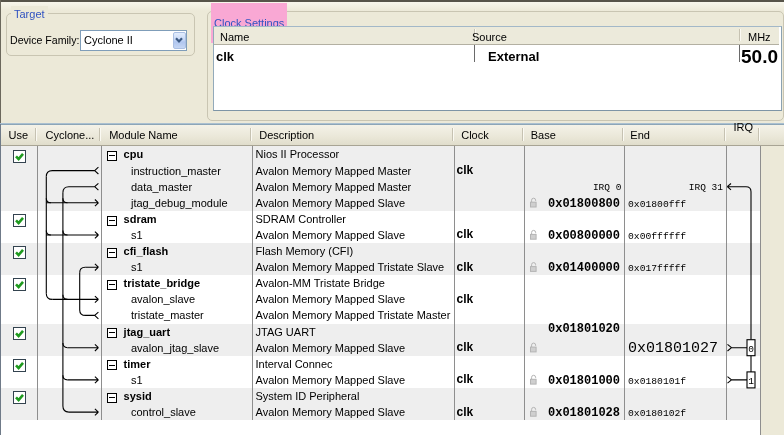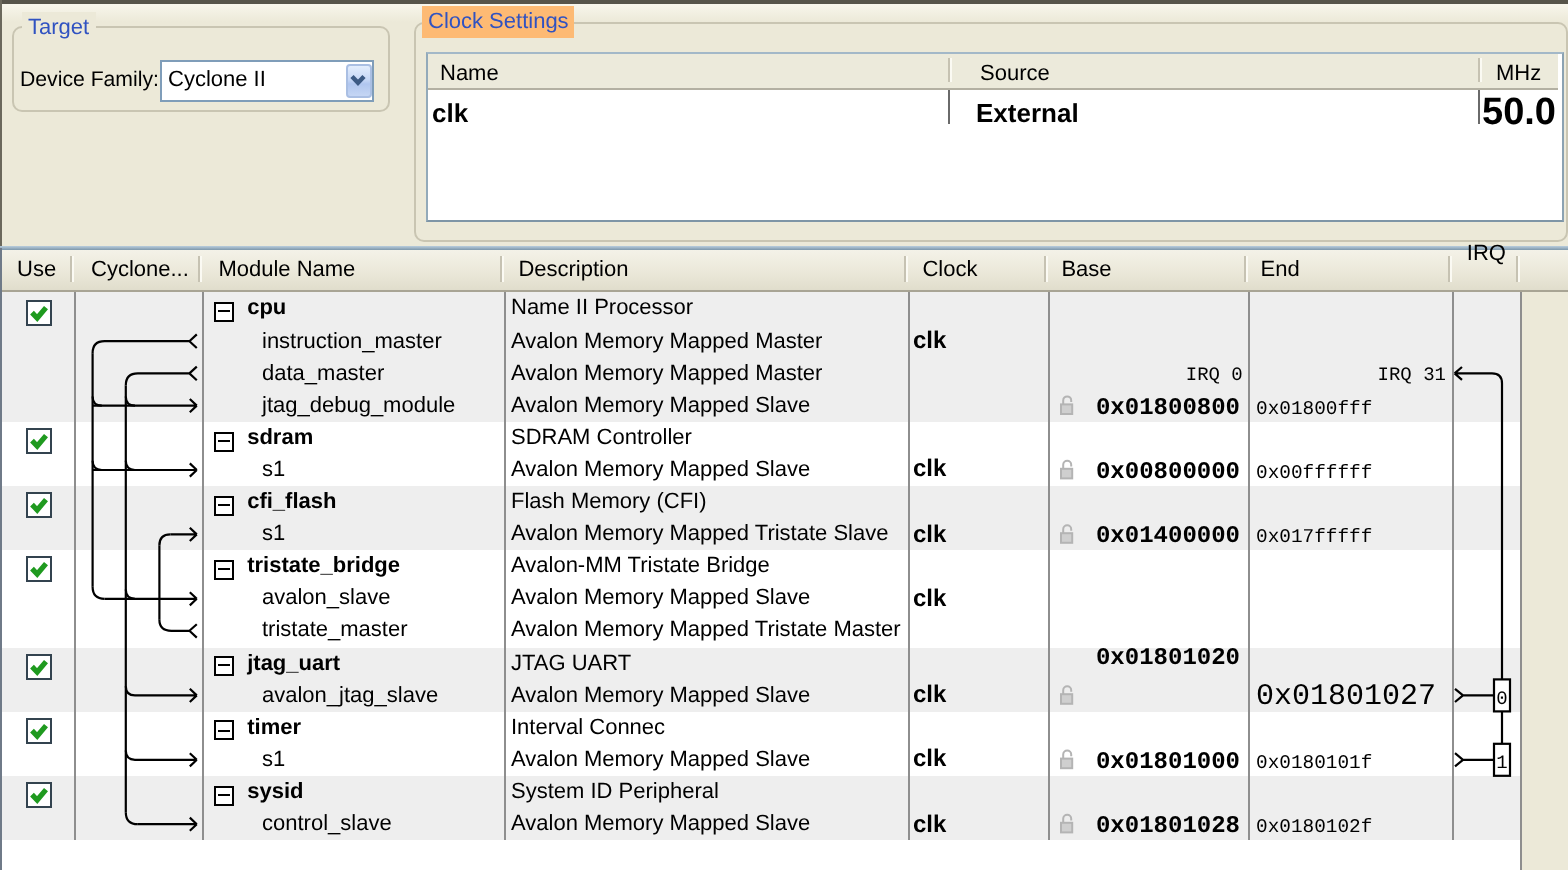--- a/index.html
+++ b/index.html
@@ -14,29 +14,29 @@
 <div class="ab" style="left:6px;top:13px;width:187px;height:41px;border:1px solid #c9c5b2;border-radius:5px"></div>
 <div class="t" style="left:11px;top:5.5px;color:#3052c1;background:#ece9d8;padding:0 3px">Target</div>
 <div class="t" style="left:10px;top:32px;font-size:10.6px">Device Family:</div>
 <div class="ab" style="left:80px;top:30px;width:105px;height:19px;border:1px solid #7f9db9;background:#fff"></div>
 <div class="t" style="left:84px;top:31.5px">Cyclone II</div>
 <div class="ab" style="left:172.5px;top:32px;width:11px;height:15px;border:1px solid #aabfe3;border-radius:2px;background:linear-gradient(#e3edfd,#c7d8f6 45%,#b0c6ef 60%,#c5d6f4)"></div>
 <svg class="ab" style="left:171.5px;top:31.5px" width="14" height="16">
     <path d="M4 6.2 L7 9.4 L10 6.2" fill="none" stroke="#3c5a84" stroke-width="2.2"></path>
   </svg>
 <div class="ab" style="left:207px;top:10.5px;width:575px;height:108px;border:1px solid #c9c5b2;border-radius:5px"></div>
-<div class="t" style="left:211px;top:3px;color:#3052c1;background:#fdba74;padding:0 3px">Clock Settings</div>
+<div class="t" style="left:211px;top:3px;color:#3052c1;background:#f9a8d4;padding:12px 3px">Clock Settings</div>
 <div class="ab" style="left:213px;top:25.5px;width:567px;height:83px;border-style:solid;border-width:1px;border-color:#a3b8c8 #8ba2b2 #7e95a6 #93aaba;background:#fff"></div>
 <div class="ab" style="left:214px;top:26.5px;width:565px;height:17px;background:#eceadb;border-bottom:1px solid #b3b0a2"></div>
 <div class="ab" style="left:474.0px;top:29px;width:1px;height:12px;background:#c6c2b2"></div>
 <div class="ab" style="left:475.0px;top:29px;width:1px;height:12px;background:#fbfaf3"></div>
 <div class="ab" style="left:738.5px;top:29px;width:1px;height:12px;background:#c6c2b2"></div>
 <div class="ab" style="left:739.5px;top:29px;width:1px;height:12px;background:#fbfaf3"></div>
 <div class="t" style="left:220px;top:28.5px">Name</div>
-<div class="t" style="left:490px;top:28.5px">Source</div>
+<div class="t" style="left:472px;top:28.5px">Source</div>
 <div class="t" style="left:748px;top:28.5px">MHz</div>
 <div class="ab" style="left:474.0px;top:44.5px;width:1px;height:17px;background:#6a6a6a"></div>
 <div class="ab" style="left:738.5px;top:44.5px;width:1px;height:17px;background:#6a6a6a"></div>
 <div class="t b" style="left:216px;top:49px;font-size:13px">clk</div>
 <div class="t b" style="left:488px;top:49px;font-size:13px">External</div>
 <div class="t b" style="left:741px;top:49px;font-size:19px">50.0</div>
 <div class="ab" style="left:0;top:123.3px;width:784px;height:2.2px;background:linear-gradient(#b9cddd,#7e98ab)"></div>
 <div class="ab" style="left:0;top:125.4px;width:784px;height:19.6px;background:linear-gradient(#f4f2e8,#eae7d8 60%,#e0ddcc)"></div>
 <div class="ab" style="left:0;top:145px;width:784px;height:1.4px;background:#a8a494"></div>
 <div class="ab" style="left:35.0px;top:128.4px;width:1px;height:13px;background:#c6c2b2"></div>
@@ -73,21 +73,21 @@
 <div class="ab" style="left:251.7px;top:146.4px;width:1px;height:273.7px;background:#8e8e8e"></div>
 <div class="ab" style="left:454.2px;top:146.4px;width:1px;height:273.7px;background:#8e8e8e"></div>
 <div class="ab" style="left:524.2px;top:146.4px;width:1px;height:273.7px;background:#8e8e8e"></div>
 <div class="ab" style="left:623.8px;top:146.4px;width:1px;height:273.7px;background:#8e8e8e"></div>
 <div class="ab" style="left:725.9px;top:146.4px;width:1px;height:273.7px;background:#8e8e8e"></div>
 <div class="ab" style="left:0;top:124px;width:1.2px;height:311px;background:#6f7a88"></div>
 <div class="ab" style="left:759.8px;top:146.4px;width:1px;height:288.6px;background:#8e8e8e"></div>
 <div class="ab" style="left:107px;top:151.1px;width:8px;height:8px;border:1px solid #000;background:#fff"></div>
 <div class="ab" style="left:109px;top:155.2px;width:6px;height:1px;background:#000"></div>
 <div class="t b" style="left:123.6px;top:146.4px">cpu</div>
-<div class="t" style="left:255.5px;top:146.4px">Name II Processor</div>
+<div class="t" style="left:255.5px;top:146.4px">Nios II Processor</div>
 <div class="t" style="left:131px;top:162.5px">instruction_master</div>
 <div class="t" style="left:255.5px;top:162.5px">Avalon Memory Mapped Master</div>
 <div class="t b" style="left:456.5px;top:162.0px;font-size:12px">clk</div>
 <div class="t" style="left:131px;top:178.6px">data_master</div>
 <div class="t" style="left:255.5px;top:178.6px">Avalon Memory Mapped Master</div>
 <div class="t" style="left:131px;top:194.7px">jtag_debug_module</div>
 <div class="t" style="left:255.5px;top:194.7px">Avalon Memory Mapped Slave</div>
 <div class="t b mono" style="left:0;top:195.9px;width:620px;text-align:right;font-size:12px">0x01800800</div>
 <div class="t mono" style="left:628px;top:196.5px;font-size:9.7px">0x01800fff</div>
 <div class="ab" style="left:107px;top:215.5px;width:8px;height:8px;border:1px solid #000;background:#fff"></div>

